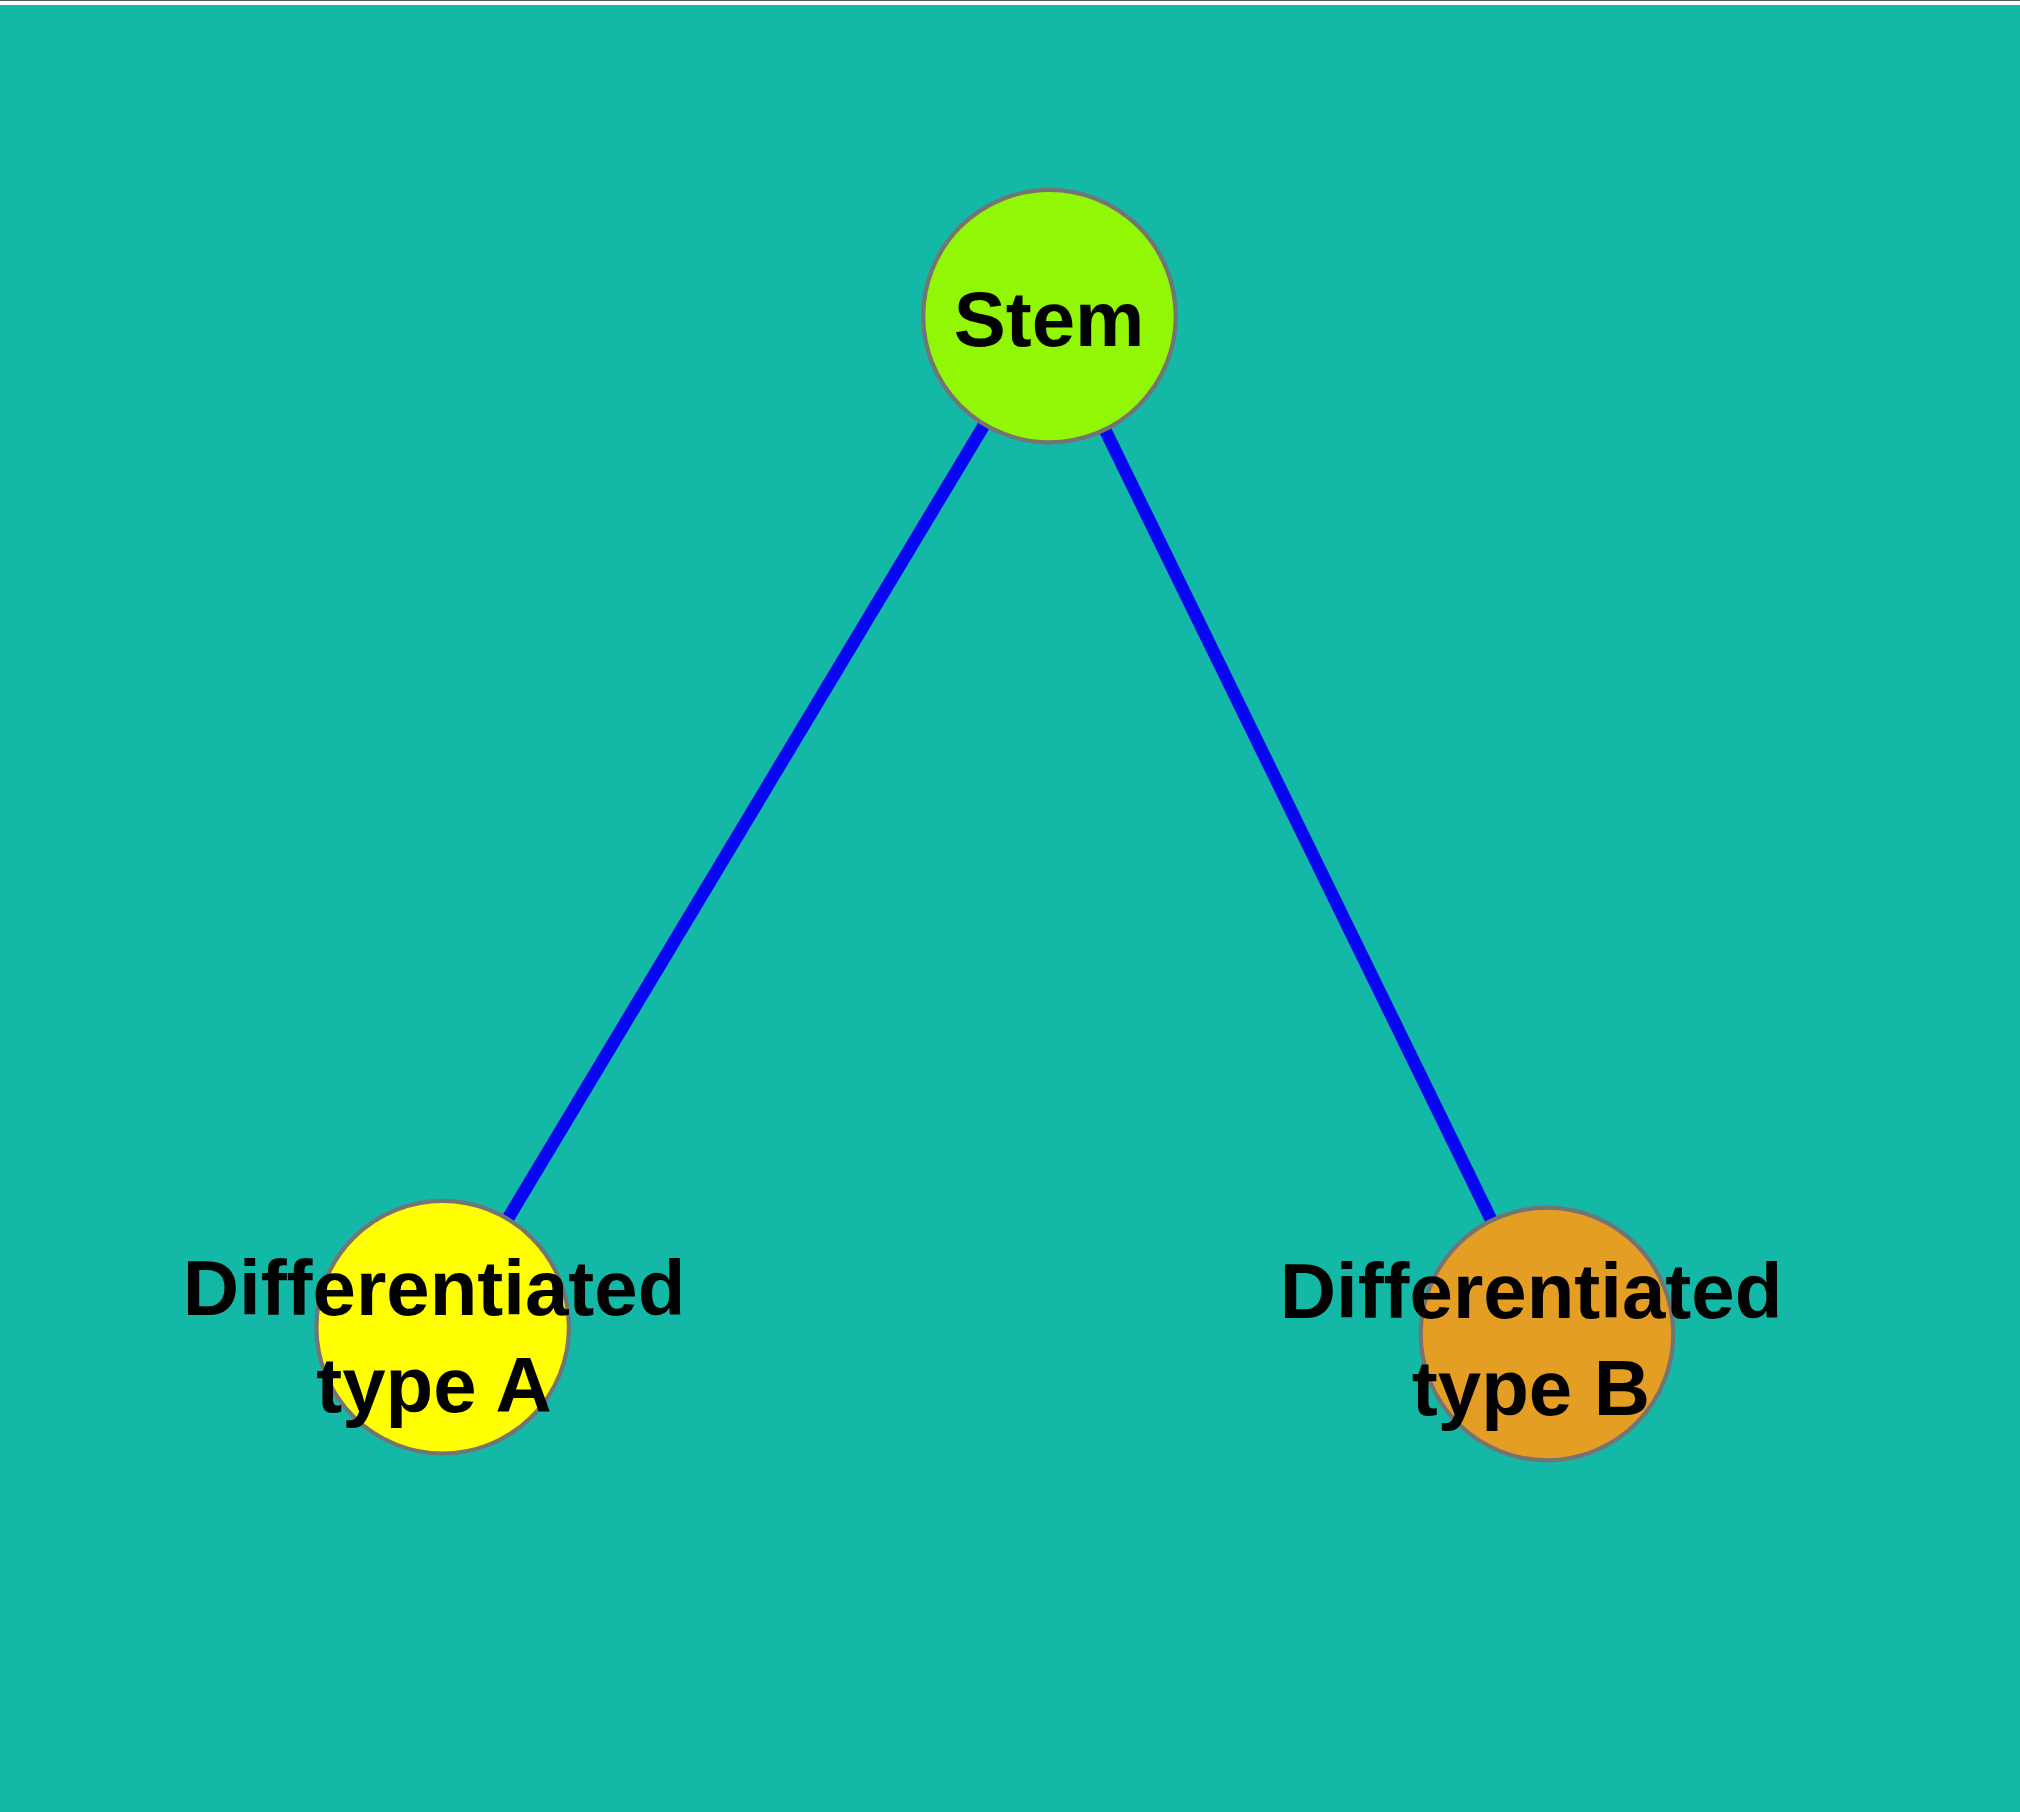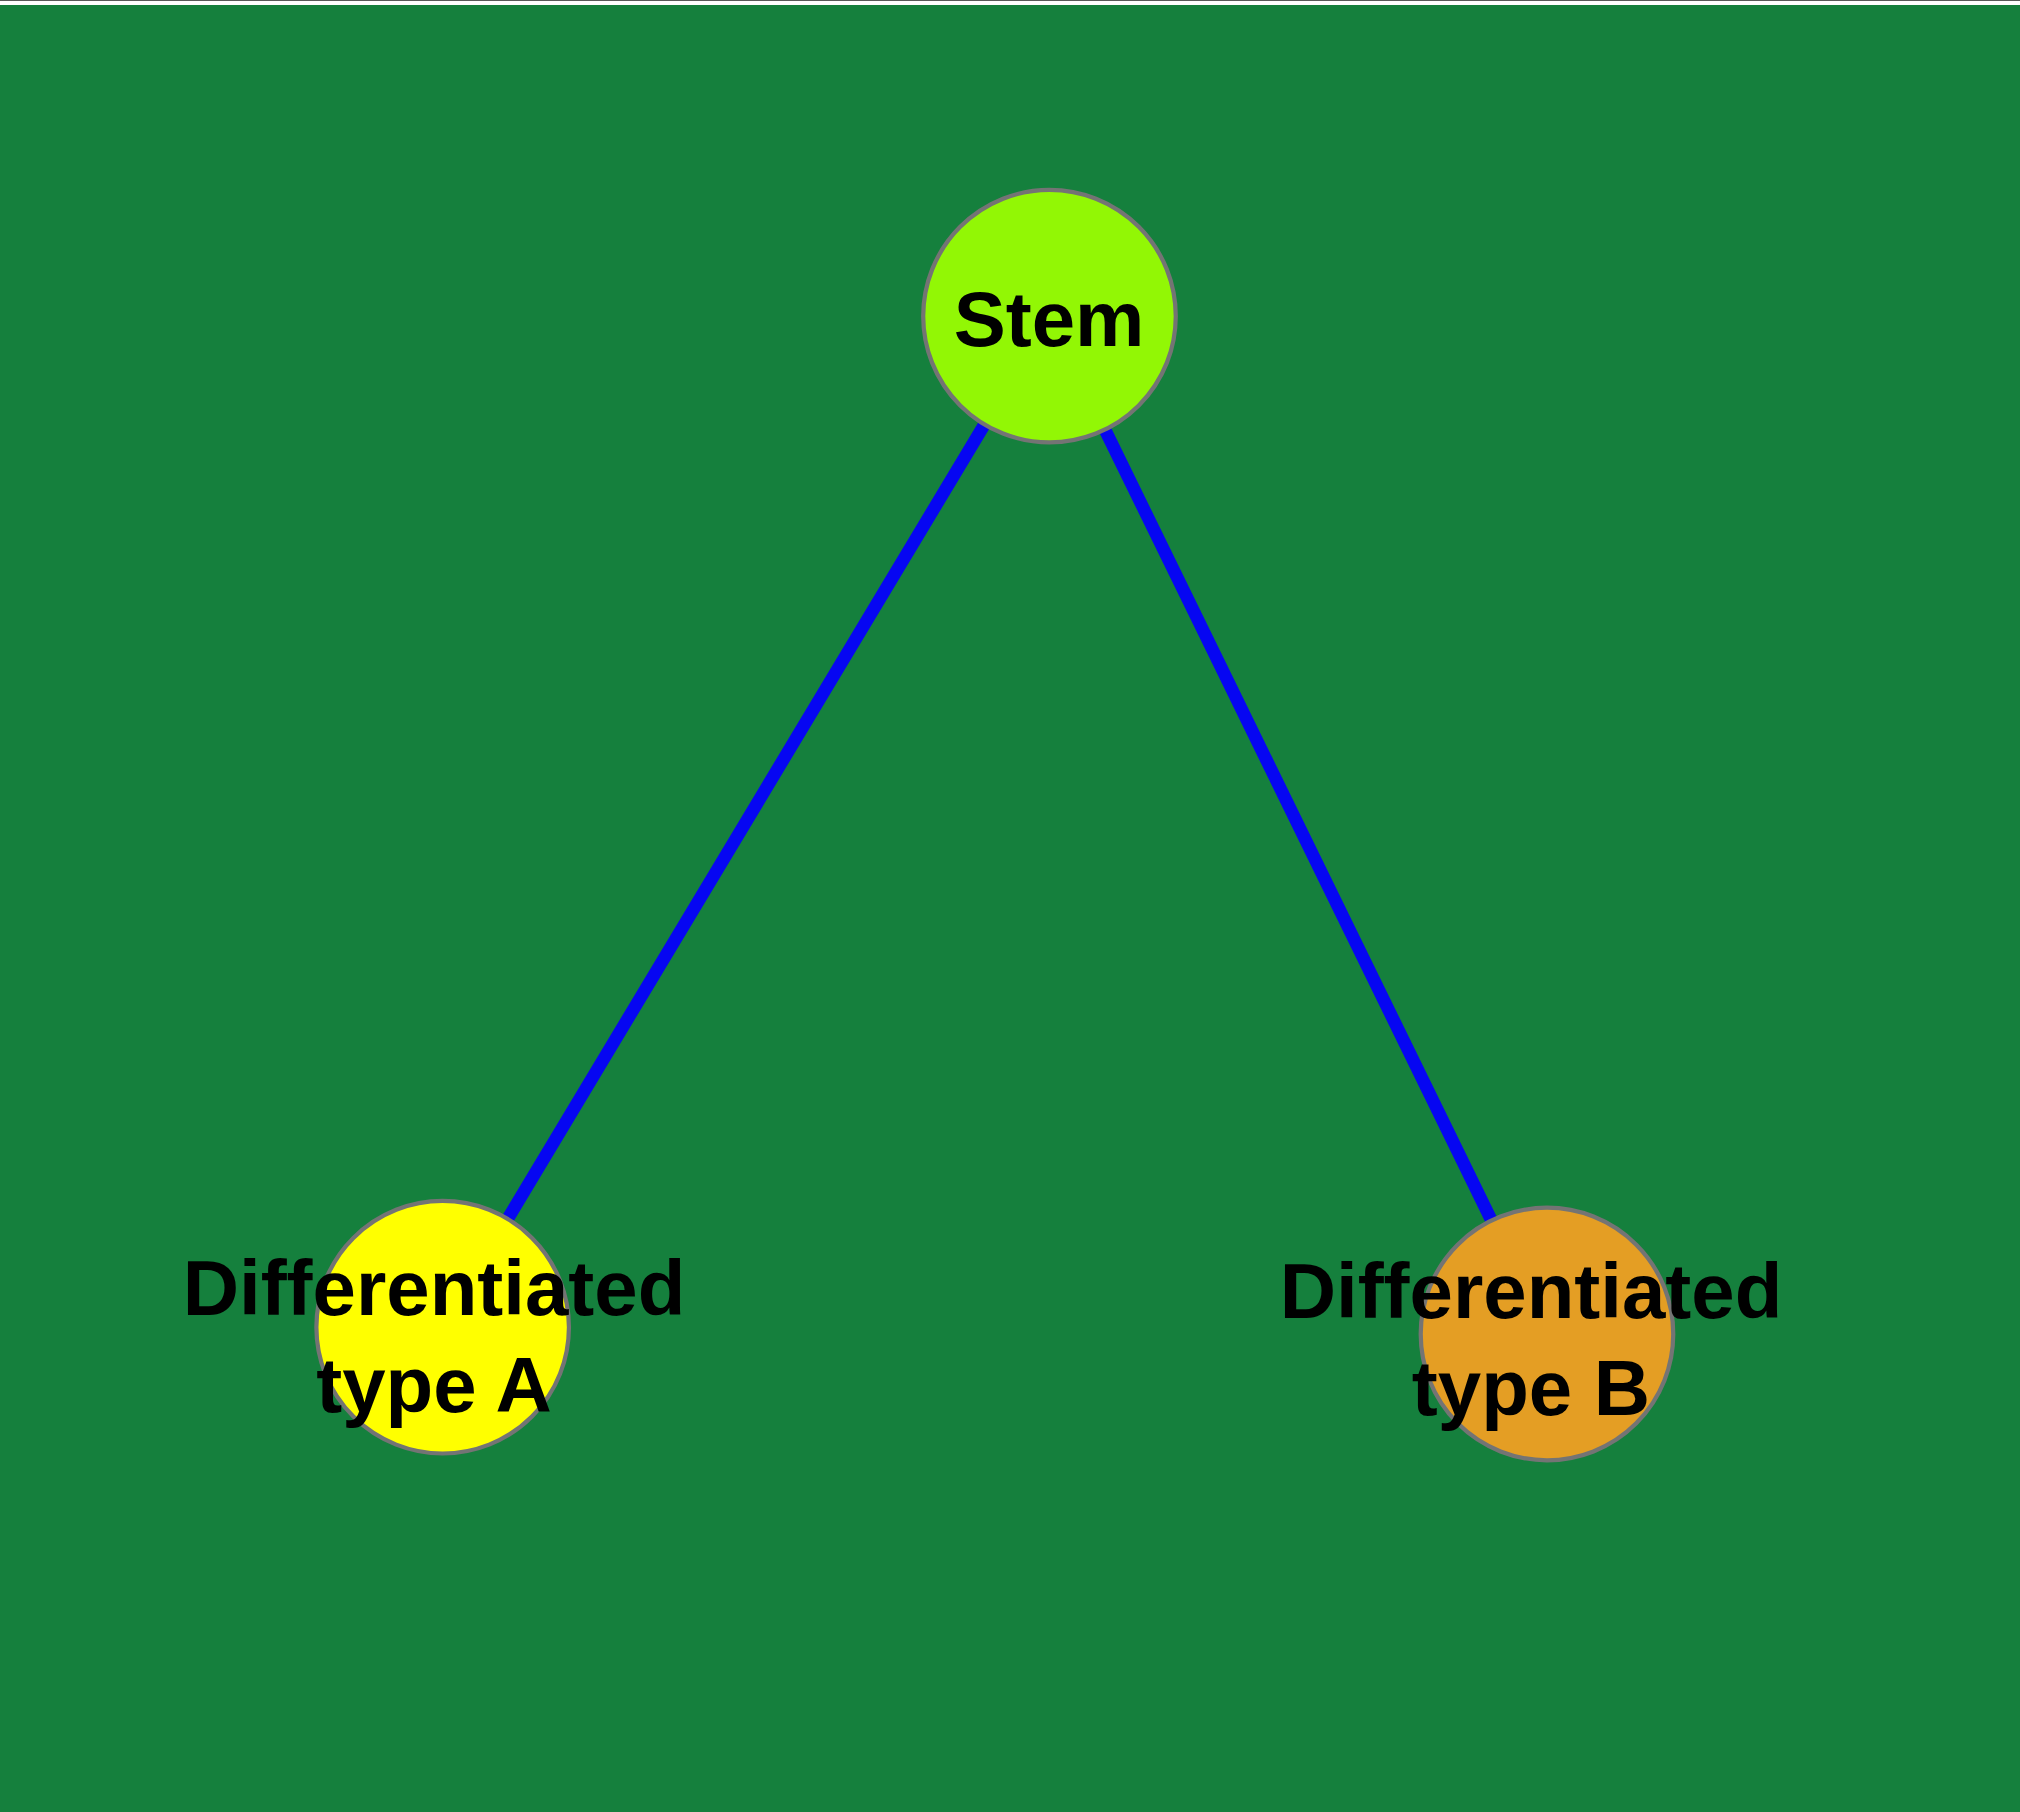--- a/index.html
+++ b/index.html
@@ -5,21 +5,21 @@
   html, body {
     margin: 0;
     padding: 0;
     background: #CACAFA;
     overflow: hidden;
   }
   .stage {
     position: relative;
     width: 2021px;
     height: 1812px;
-    background: #15803d;
+    background: #14b8a6;
     font-family: "Liberation Sans", "DejaVu Sans", sans-serif;
   }
   .top-strip {
     position: absolute;
     top: 0; left: 0; right: 0;
     height: 4.2px;
     background: #FFFFFF;
     border-top: 1.7px solid #5A5A5A;
   }
   svg.graph {

